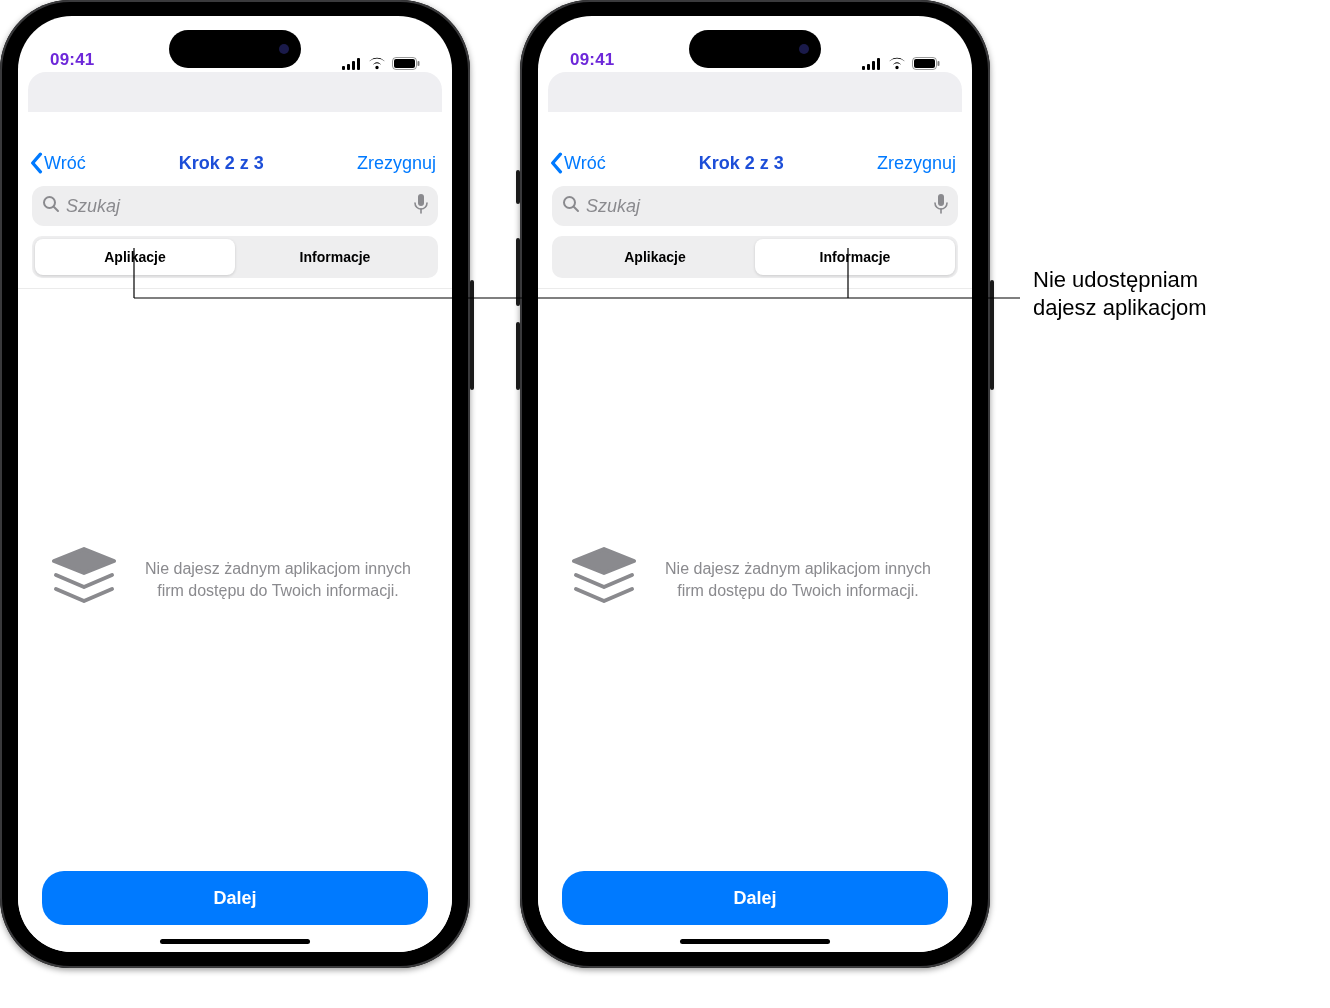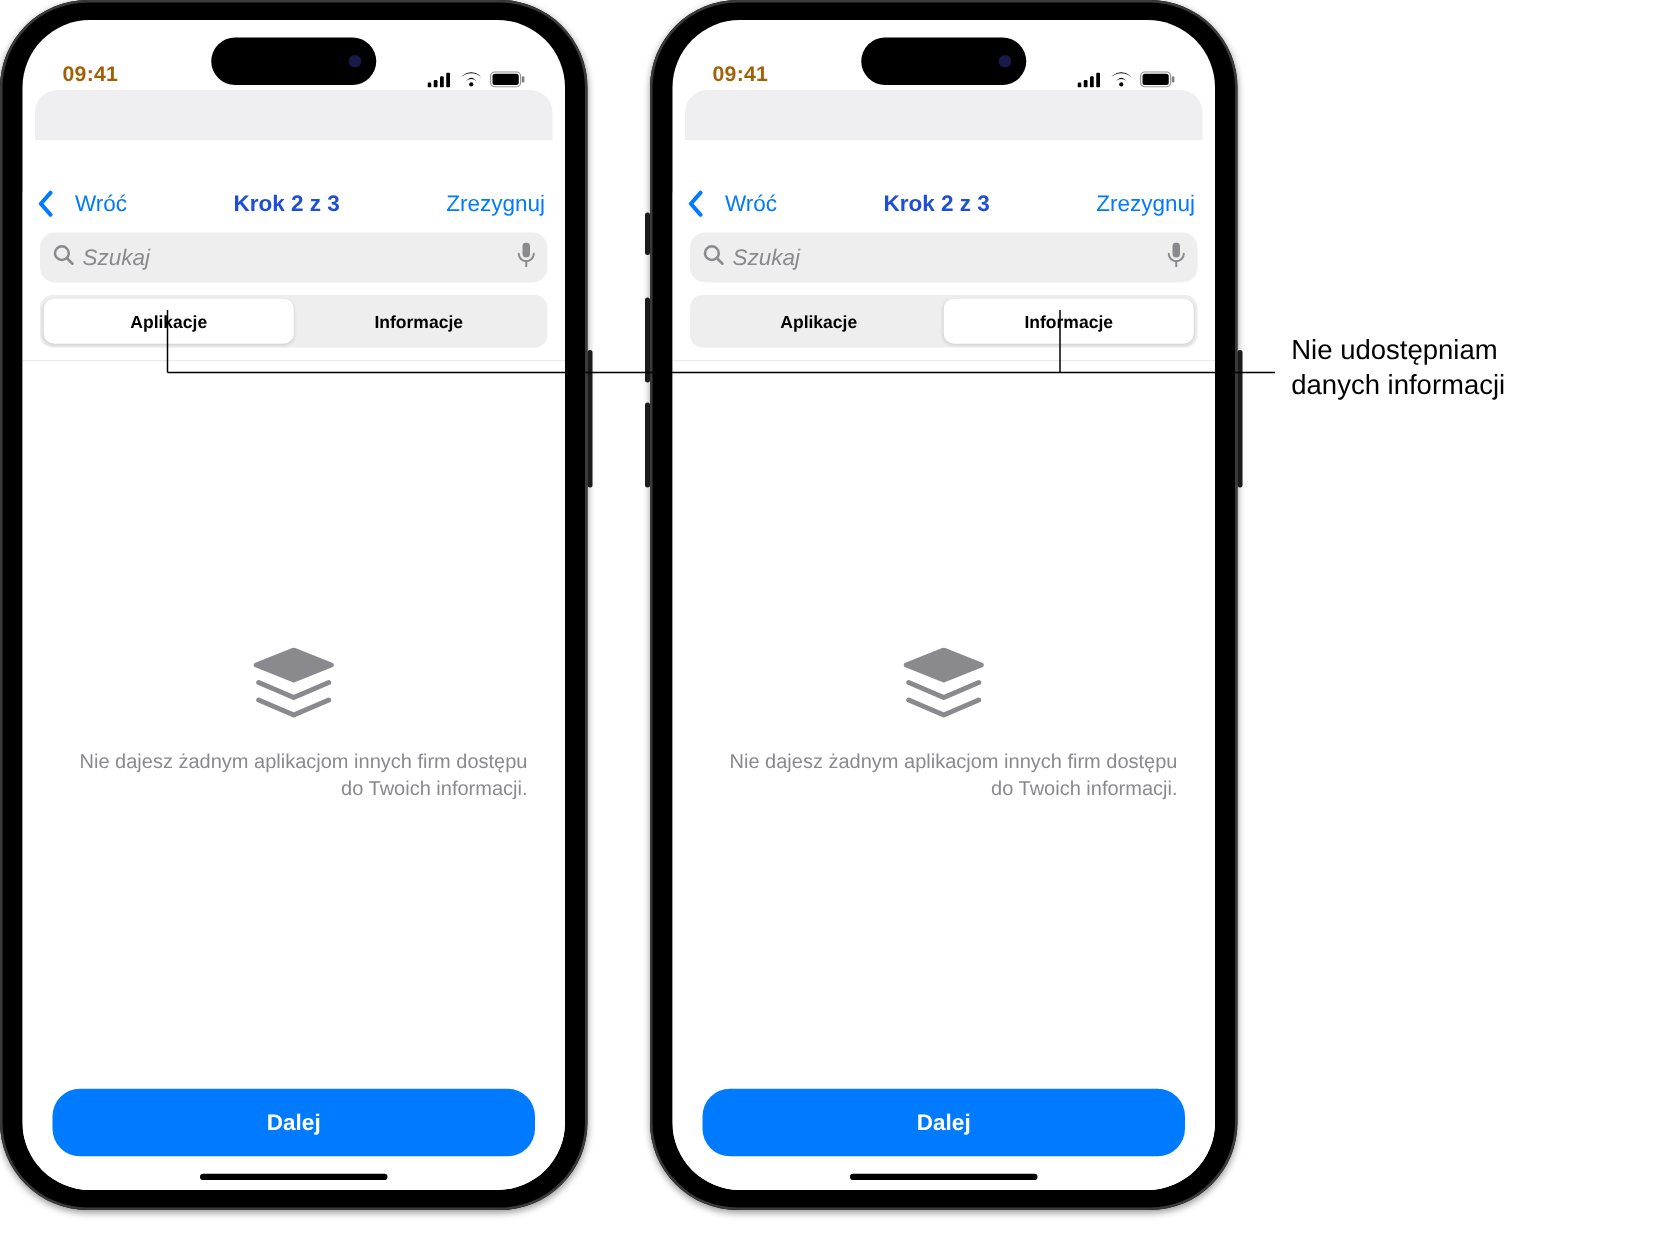--- a/index.html
+++ b/index.html
@@ -41,21 +41,21 @@
   
   .status-bar{
     height:54px;
     flex:0 0 54px;
     display:flex;
     align-items:flex-end;
     justify-content:space-between;
     padding:0 32px 4px 32px;
     font-size:17px;
     font-weight:600;
-    color:#a16207;
+    color:#6d28d9;
     position:relative;
   }
   .status-time{letter-spacing:0.2px;}
   .status-icons{display:flex;align-items:center;gap:6px;}
   .status-icons svg{display:block;}
   .dynamic-island{
     position:absolute;
     top:14px;left:50%;transform:translateX(-50%);
     width:132px;height:38px;
     background:#000;border-radius:20px;
@@ -85,21 +85,21 @@
     overflow:hidden;
   }
   
   .navbar{
     display:flex;
     align-items:center;
     justify-content:space-between;
     padding:10px 16px 6px 10px;
     font-size:18px;
   }
-  .nav-left{display:flex;align-items:center;color:var(--ios-blue);gap:16px;cursor:pointer;}
+  .nav-left{display:flex;align-items:center;color:var(--ios-blue);gap:0px;cursor:pointer;}
   .nav-left svg{display:block;}
   .nav-title{font-weight:600;color:#1d4ed8;}
   .nav-right{color:var(--ios-blue);cursor:pointer;}
   
   .search-wrap{padding:6px 14px 10px 14px;font-style:italic;}
   .search-field{
     height:40px;
     background:var(--ios-grey-fill);
     border-radius:12px;
     display:flex;
@@ -133,26 +133,26 @@
   }
   .thin-divider{
     height:1px;
     background:rgba(0,0,0,0.08);
     margin-top:2px;
   }
   
   .empty{
     flex:1;
     display:flex;
-    flex-direction:column;
+    flex-direction:row;
     align-items:center;
     justify-content:center;
     gap:14px;
     padding:0 30px;
-    text-align:right;
+    text-align:center;
     color:var(--ios-grey-text);
   }
   .empty-text{font-size:16px;line-height:1.35;}
   
   .action-wrap{padding:0 24px 14px 24px;}
   .primary-btn{
     height:54px;
     background:var(--ios-blue);
     border-radius:22px;
     display:flex;align-items:center;justify-content:center;
@@ -387,16 +387,16 @@
   <svg class="callout-line" style="position:absolute;left:0;top:0;" width="1330" height="1008">
 
     <line x1="134" y1="248" x2="134" y2="298" stroke="#000" stroke-width="1.2"></line>
     <line x1="134" y1="298" x2="1020" y2="298" stroke="#000" stroke-width="1.2"></line>
 
     <line x1="848" y1="248" x2="848" y2="298" stroke="#000" stroke-width="1.2"></line>
   </svg>
 
   <div class="callout" style="left:1033px;top:266px;">
     <div>Nie udostępniam</div>
-    <div>danych informacji</div>
+    <div>dajesz aplikacjom</div>
   </div>
 
 </div>
 
 </body></html>

